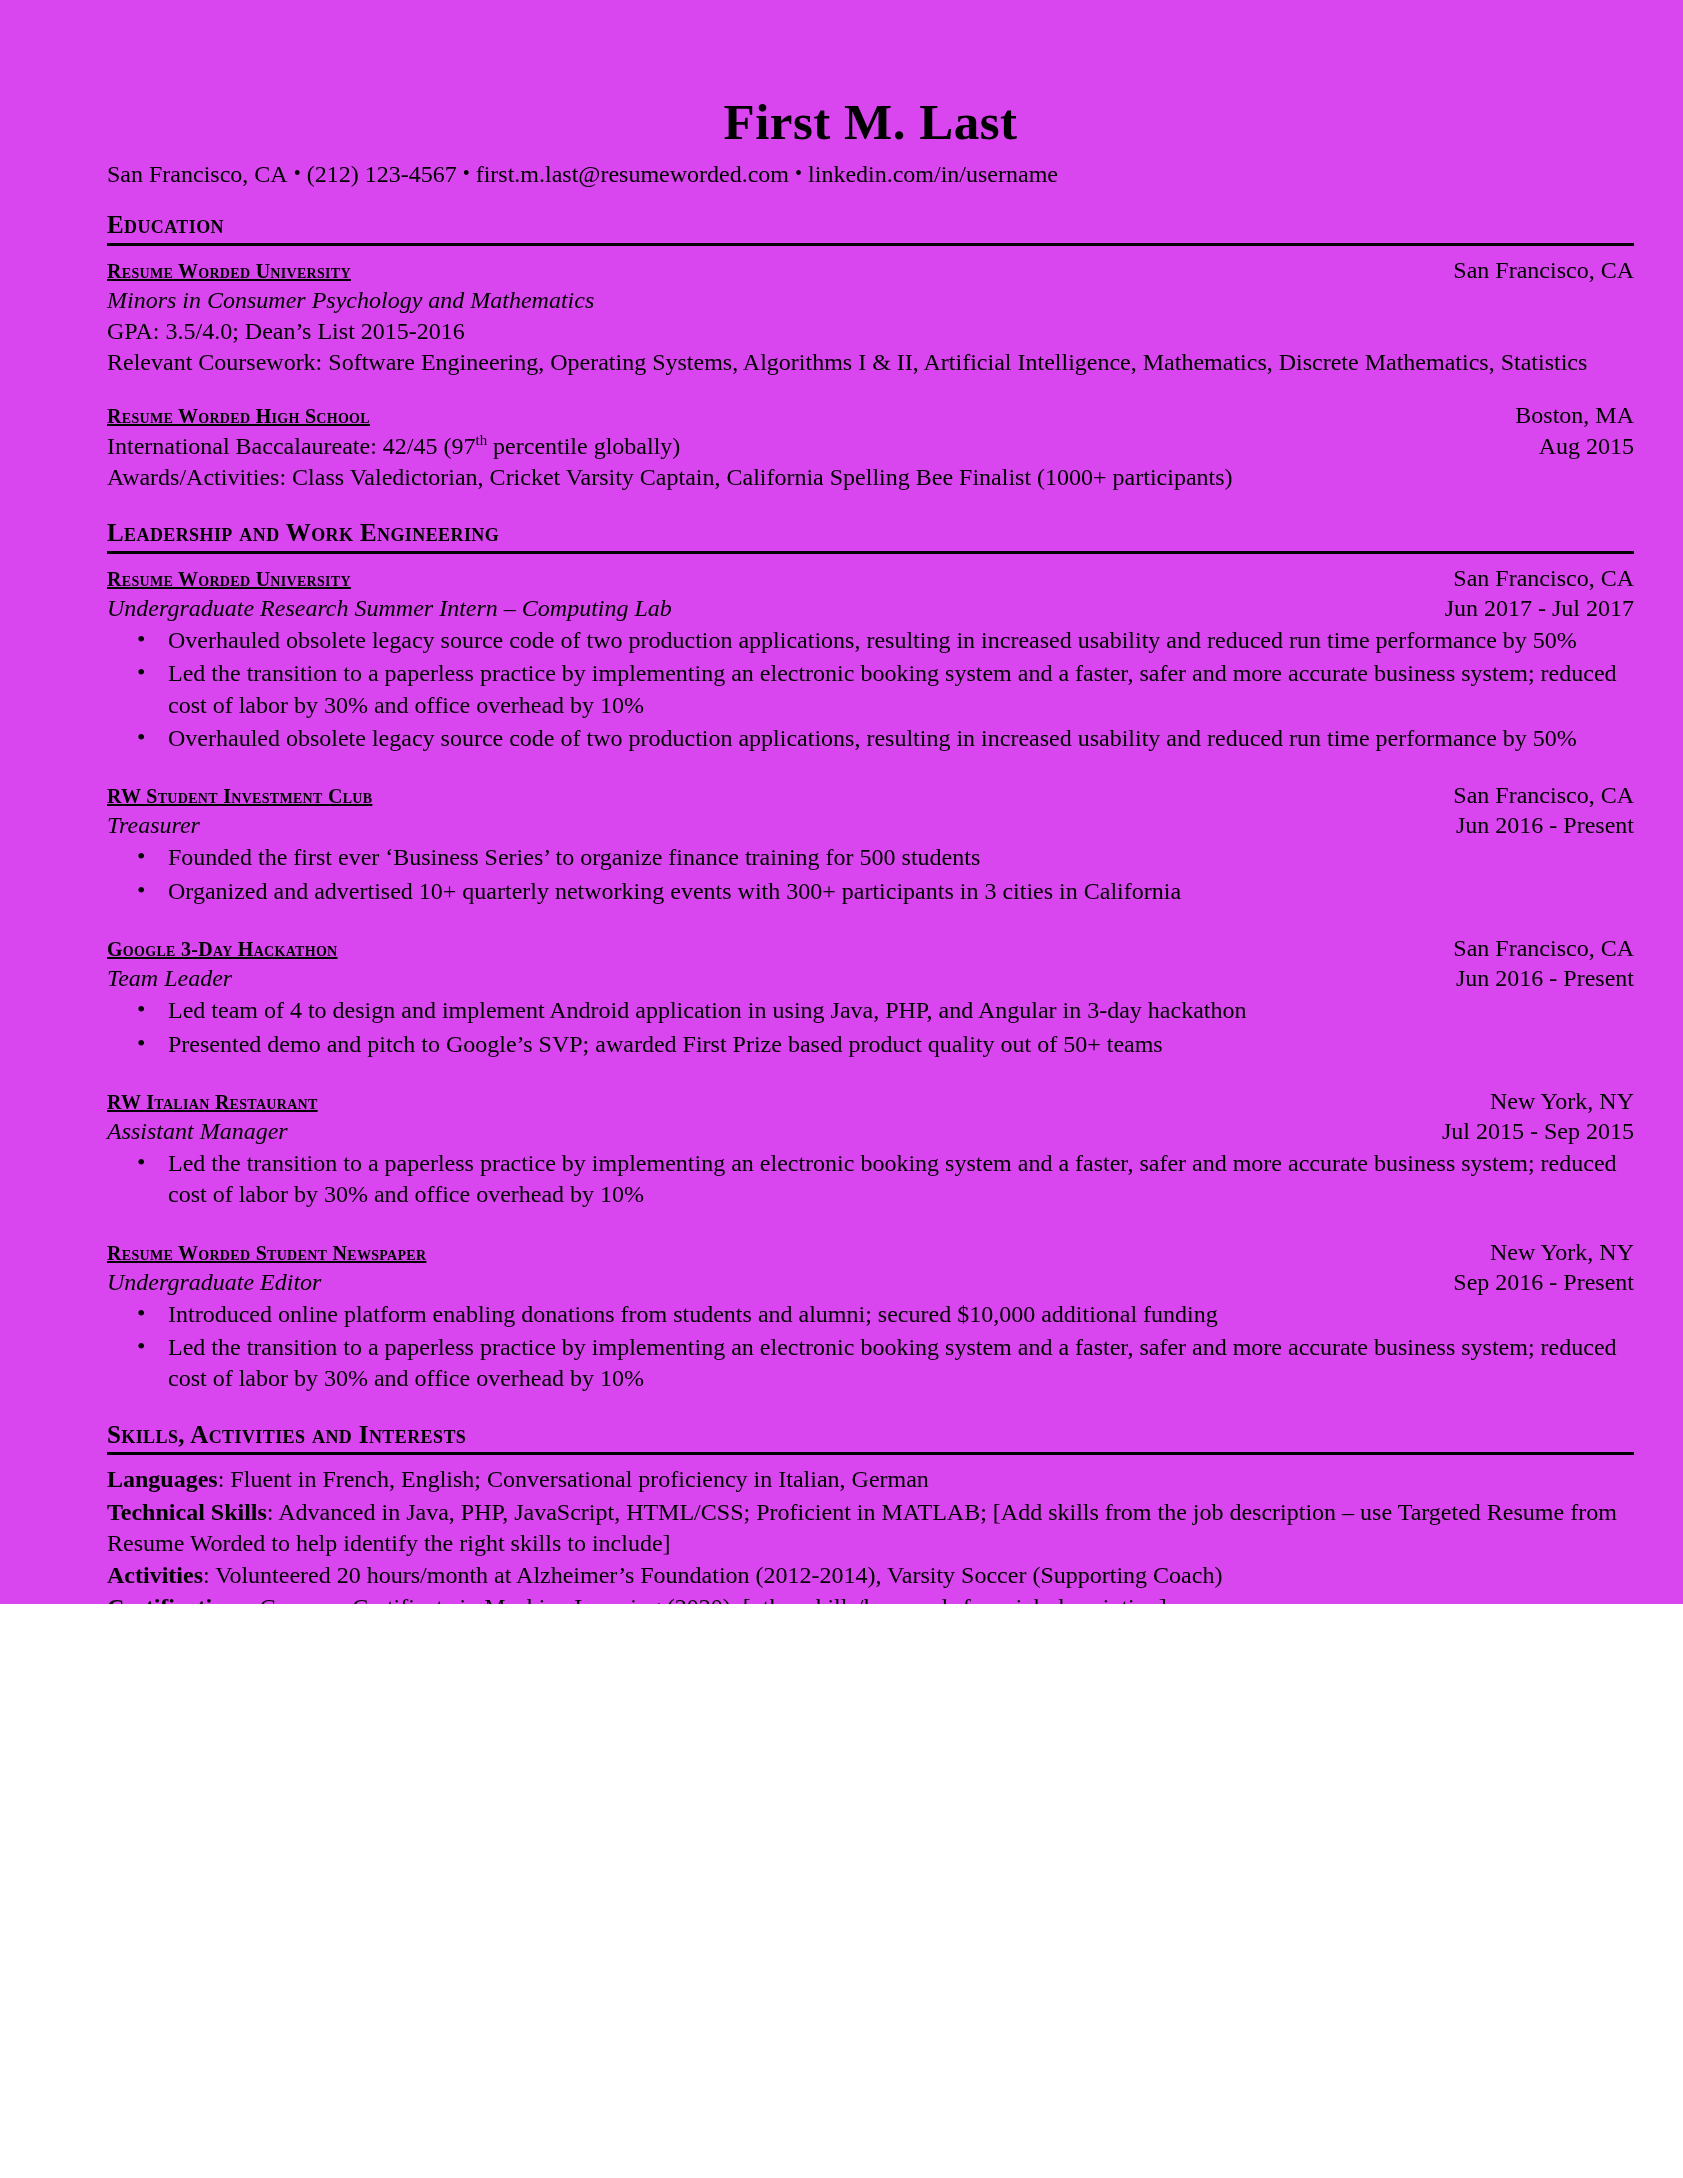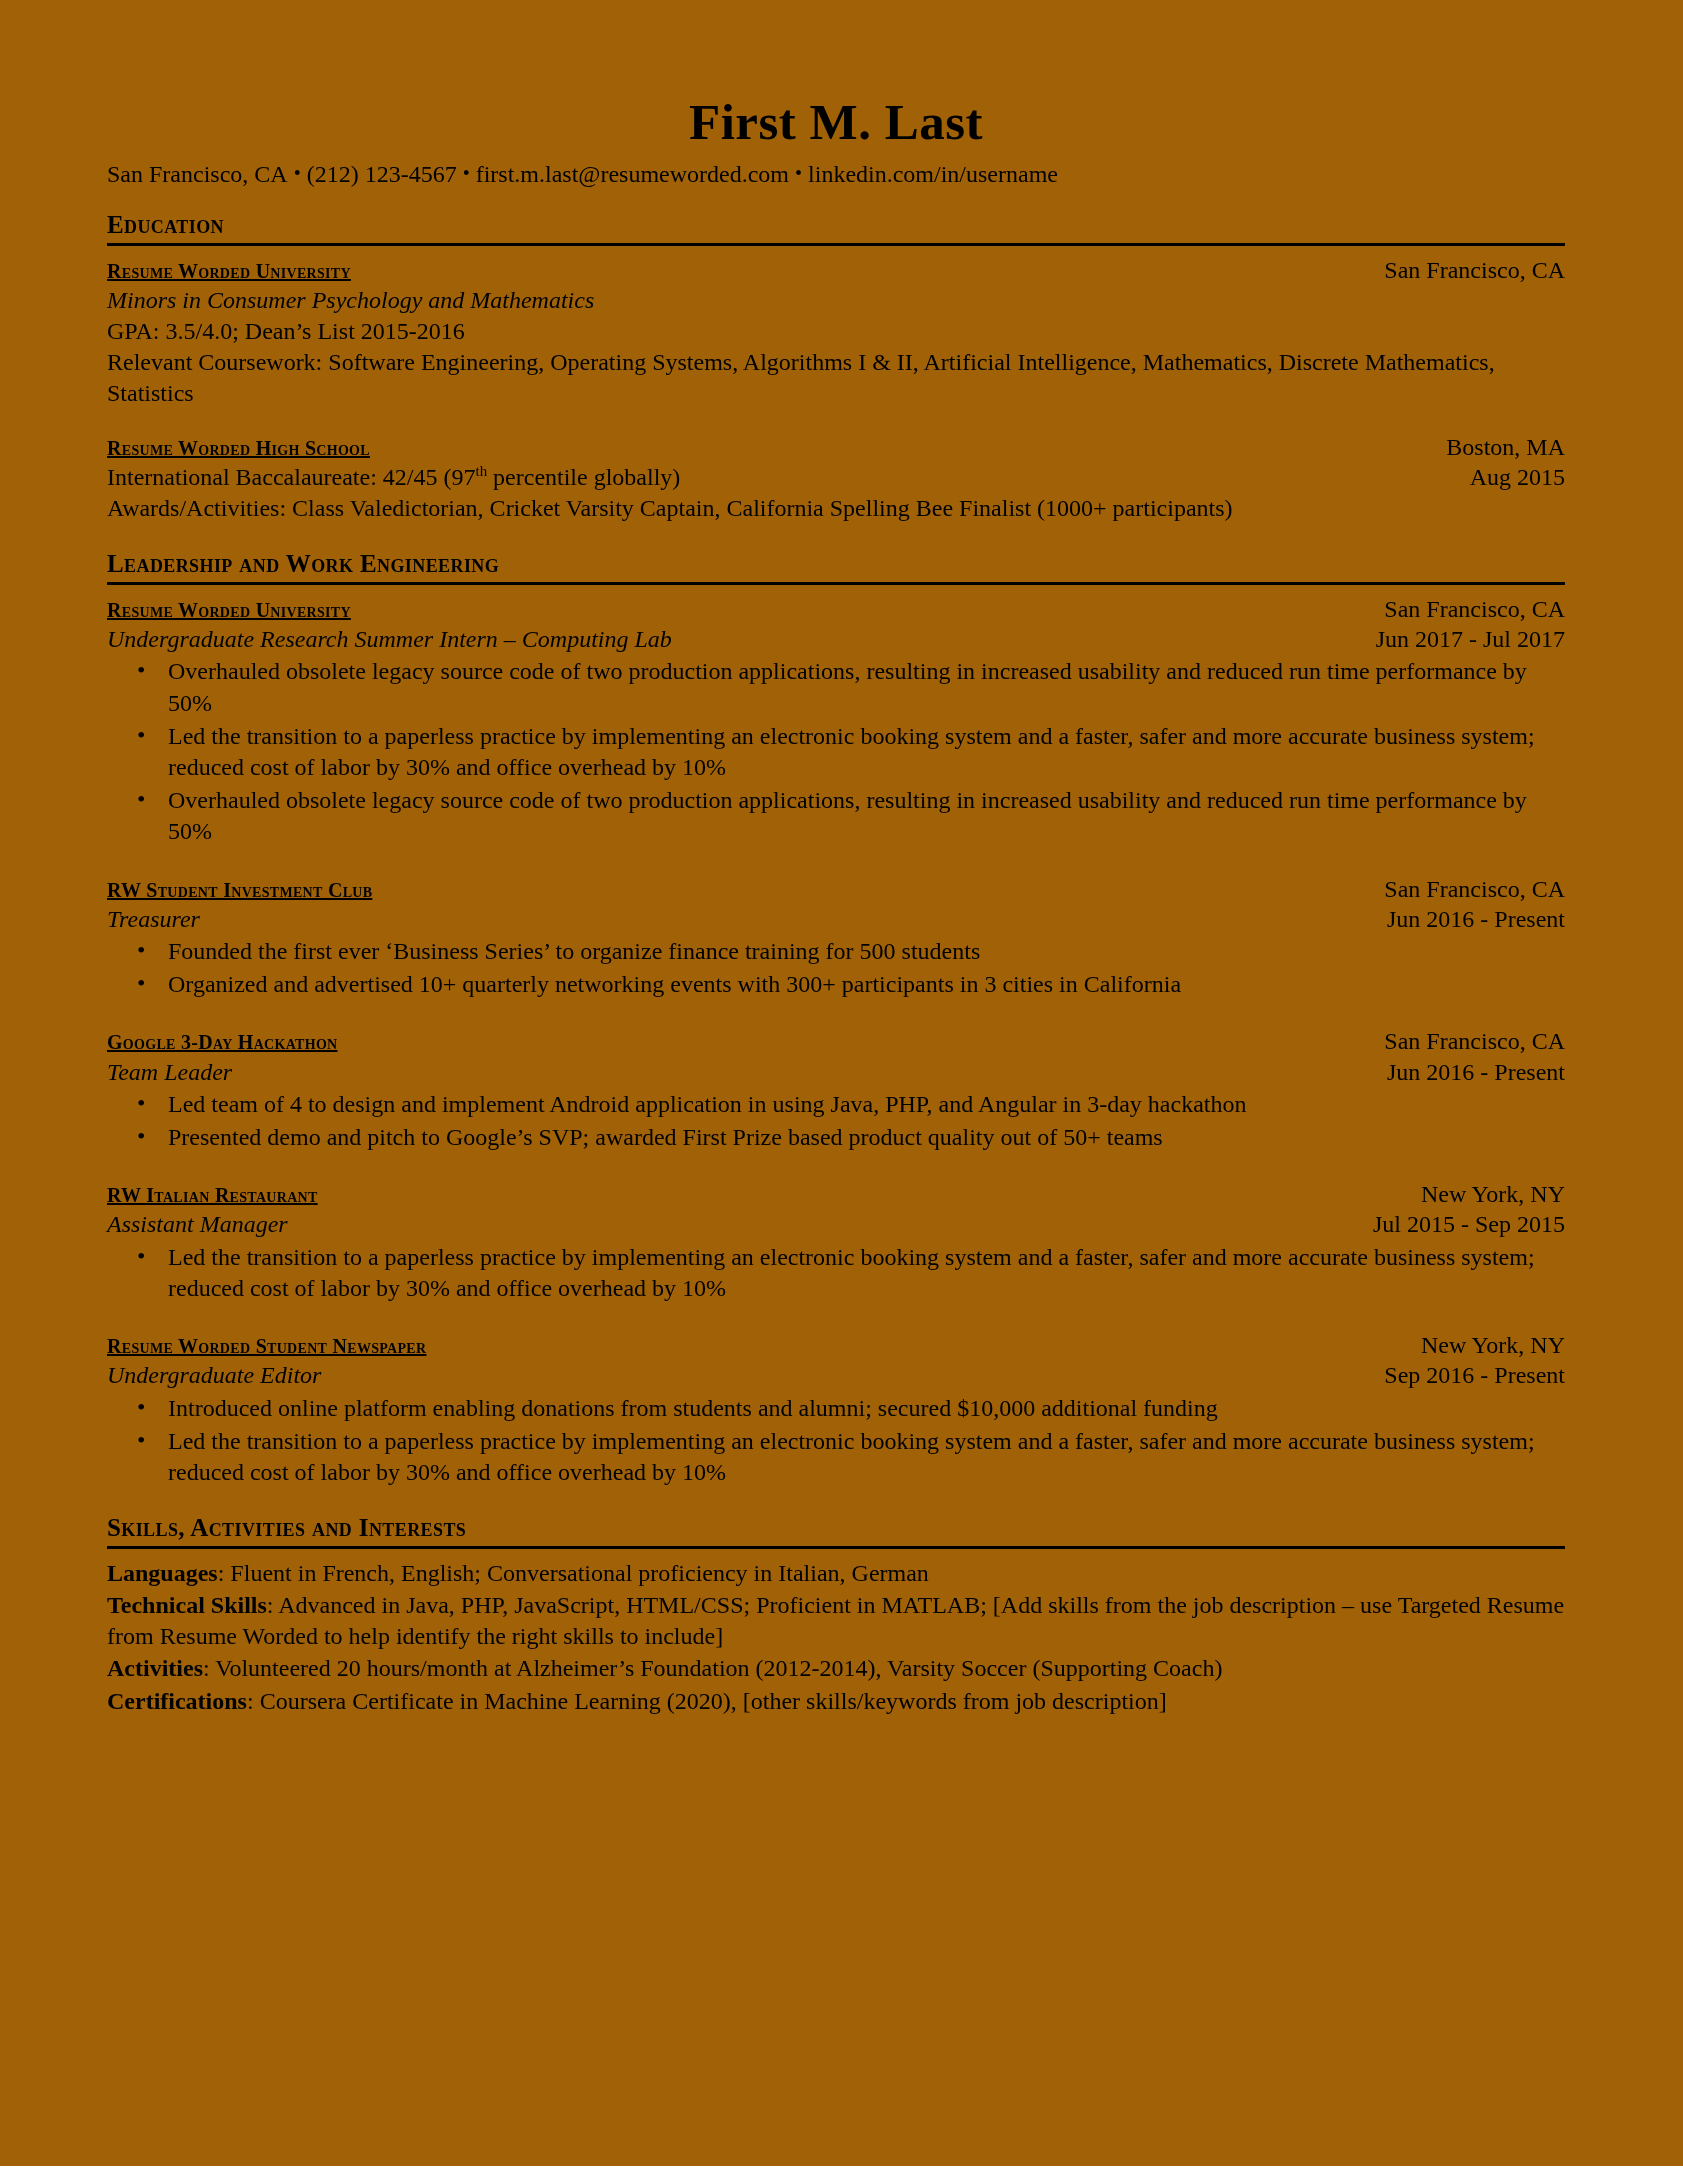--- a/index.html
+++ b/index.html
@@ -6,24 +6,24 @@
     margin: 0;
     padding: 0;
     background: #ffffff;
   }
   body {
     font-family: "Liberation Serif", "DejaVu Serif", serif;
     color: #000000;
   }
   .page {
     width: 1683px;
-    height: 2166px;
+    height: 1604px;
     box-sizing: border-box;
-    padding: 95px 118px 0 107px;
-    background: #a16207;
+    padding: 95px 49px 0 107px;
+    background: #d946ef;
     position: relative;
     overflow: hidden;
   }
 
   
   .name {
     text-align: center;
     font-size: 51px;
     font-weight: bold;
     letter-spacing: 0.5px;

